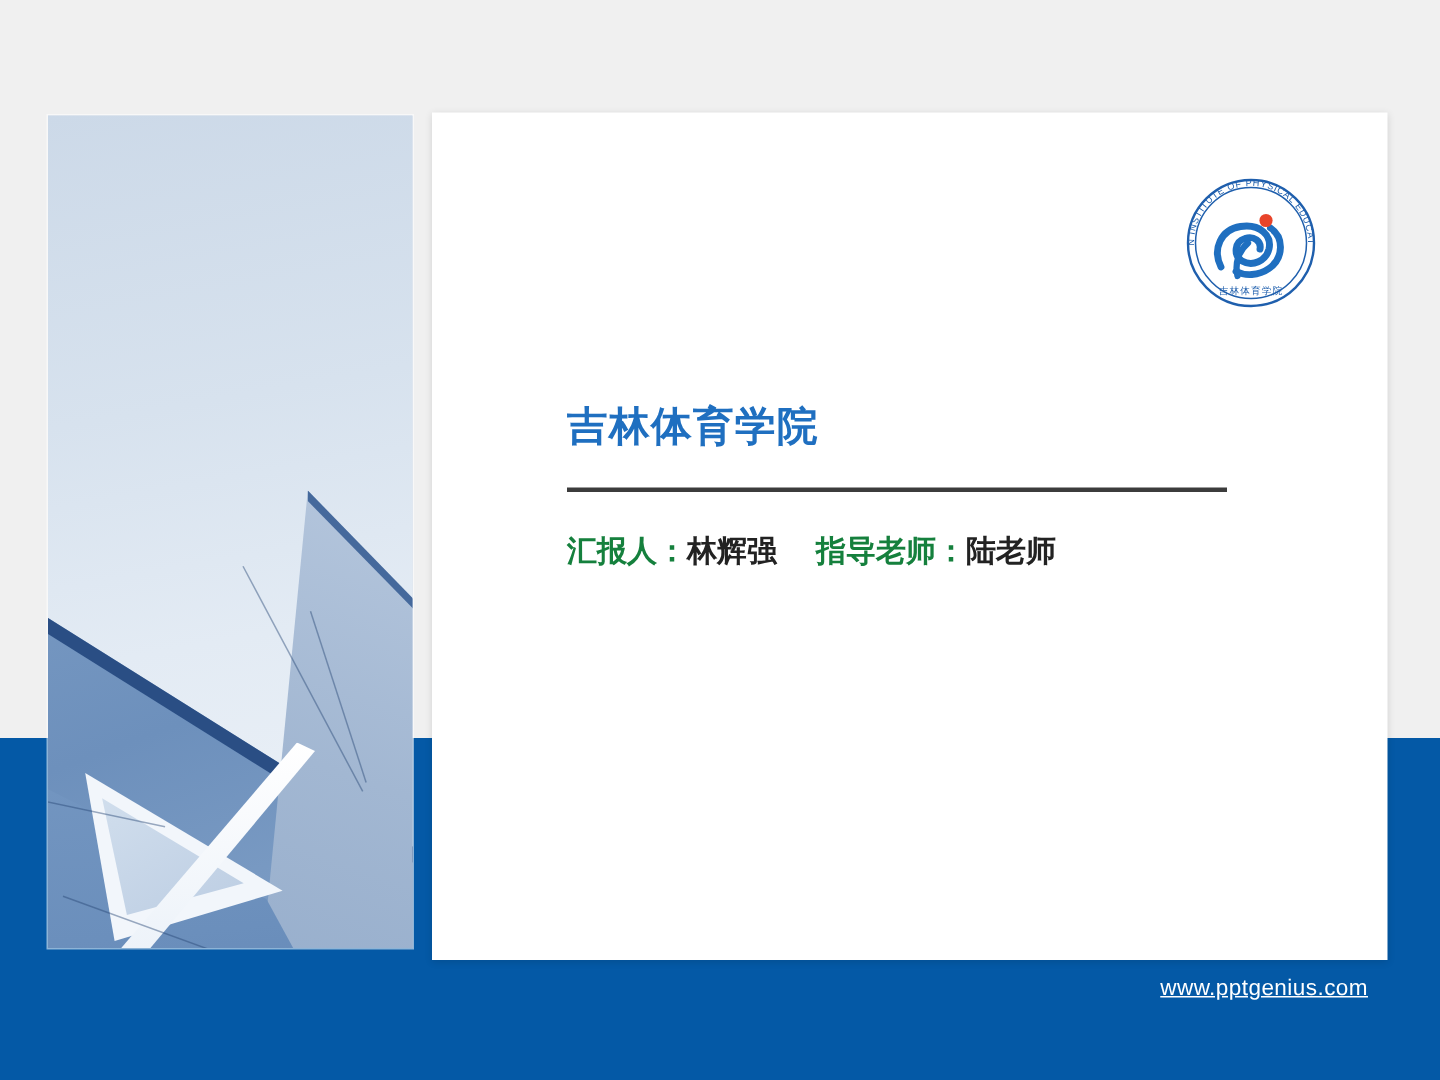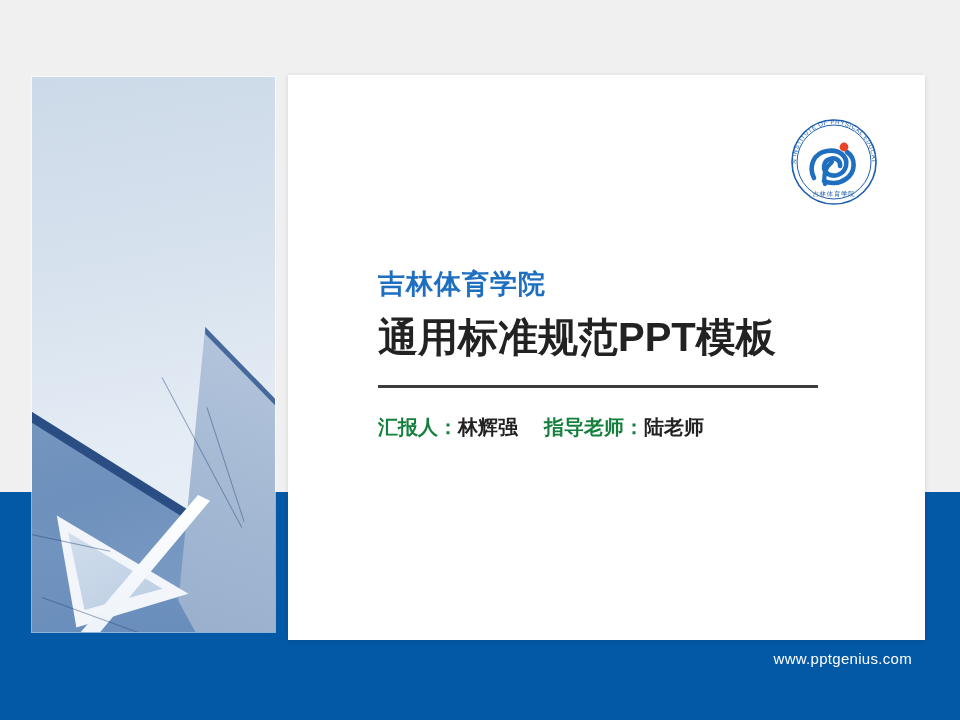--- a/index.html
+++ b/index.html
@@ -180,20 +180,21 @@
   .byline .val { color: #222222; margin-top: 48px; }
   .byline .gap { display: inline-block; width: 26px; }
 
   
   .footer-url {
     position: absolute;
     right: 48px; top: 650px;
     color: #ffffff;
     font-size: 15px;
     letter-spacing: .3px;
+    text-decoration: underline;
   }
 </style>
 </head>
 <body>
 
 <div id="slide">
 
   <div class="bg-top"></div>
   <div class="bg-bottom"></div>
 
@@ -233,21 +234,20 @@
       <path d="M 30,66 C 24,54 30,41 43,39 C 56,37 64,45 62,54 C 60,62 51,66 44,62 C 38,58 39,49 46,47 C 52,45 57,49 56,54" fill="none" stroke="#1f6fc0" stroke-width="4.6" stroke-linecap="round"></path>
       <path d="M 63,40 C 72,46 72,60 62,67 C 55,72 46,72 40,69" fill="none" stroke="#1f6fc0" stroke-width="4.6" stroke-linecap="round"></path>
       <path d="M 41,72 C 39,63 42,55 48,50" fill="none" stroke="#1f6fc0" stroke-width="4.2" stroke-linecap="round"></path>
       <circle cx="60" cy="35" r="4.4" fill="#e8442a"></circle>
       <text x="50" y="84" font-family="'Liberation Sans', sans-serif" font-size="6.4" fill="#1f5fad" text-anchor="middle" letter-spacing="0.8">吉林体育学院</text>
     </svg>
   </div>
 
   <div class="text-block">
     <div class="univ-name">吉林体育学院</div>
-    <div class="main-title">通用标准规范PPT模板</div>
     <div class="divider"></div>
     <div class="byline">
       <span class="lbl">汇报人：</span><span class="val">林辉强</span><span class="gap"></span><span class="lbl">指导老师：</span><span class="val">陆老师</span>
     </div>
   </div>
 
   <div class="footer-url">www.pptgenius.com</div>
 
 </div>
 

